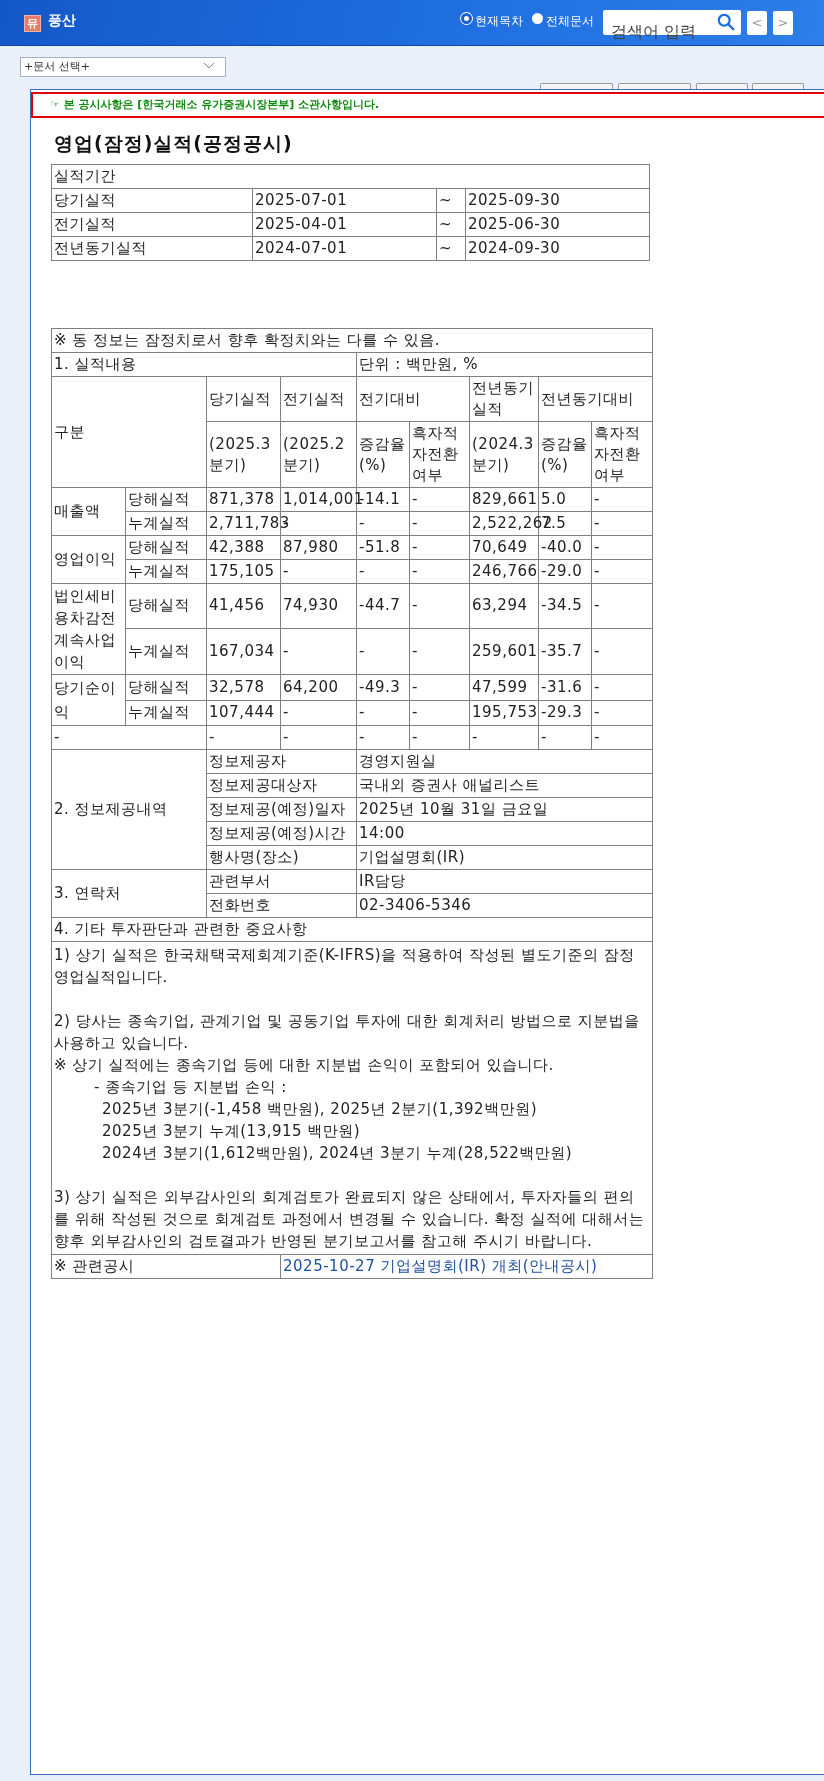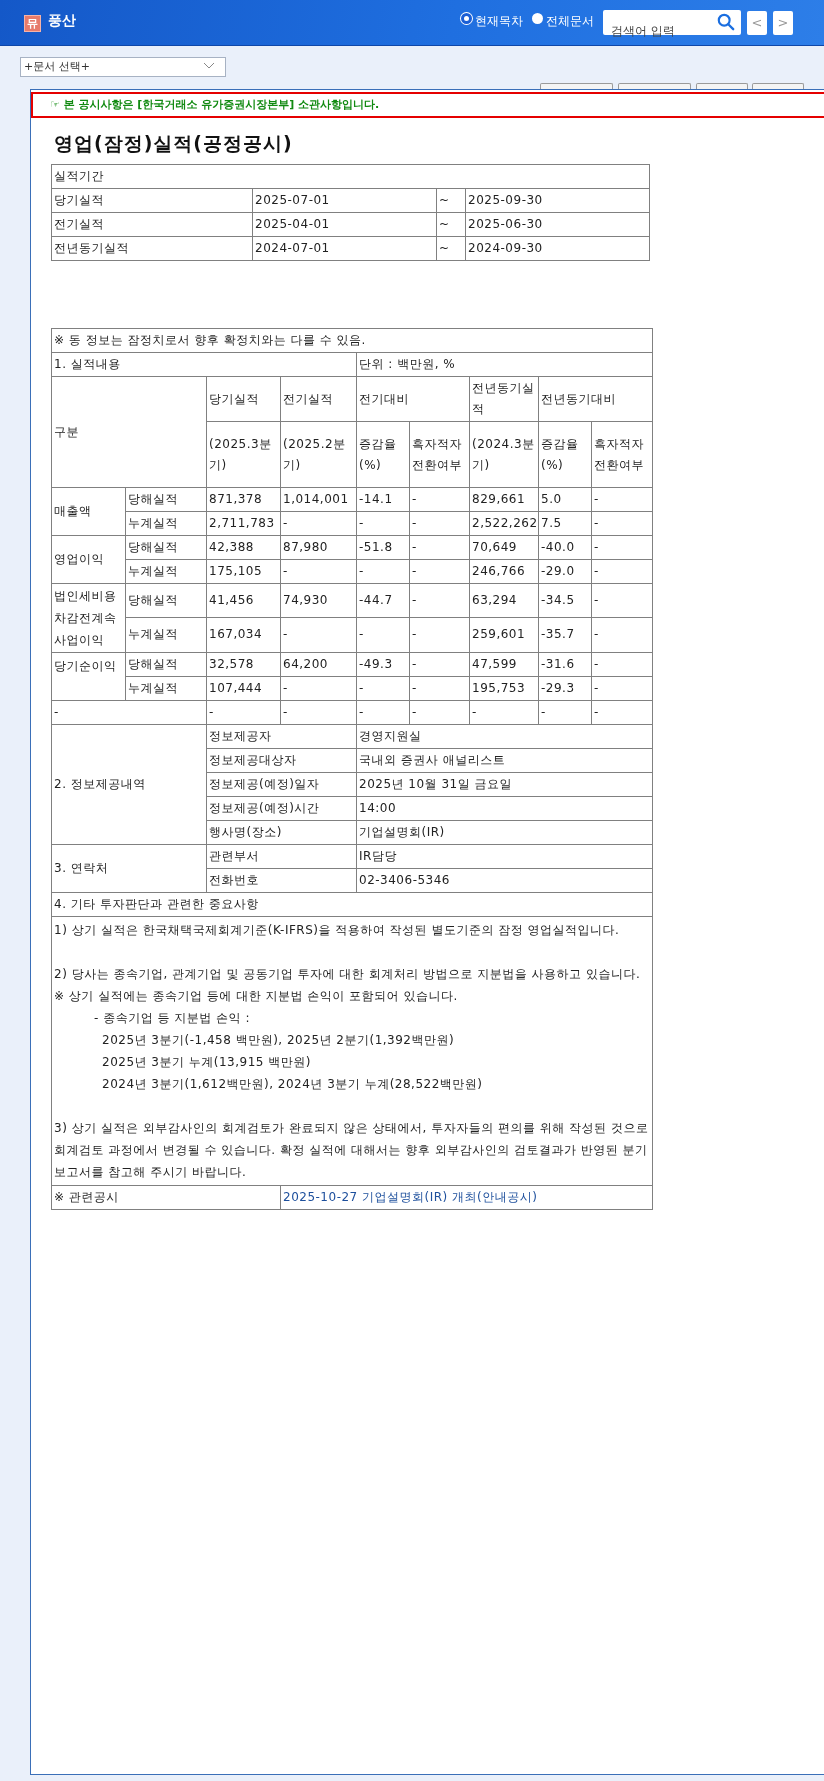--- a/index.html
+++ b/index.html
@@ -16,21 +16,21 @@
     font-size: 11px; line-height: 15px; text-align: center; font-weight: bold;
   }
   .company-name { position: absolute; left: 48px; top: 12px; color: #fff; font-size: 14px; font-weight: bold; }
   .radio-group { position: absolute; top: 13px; display: flex; align-items: flex-start; color: #fff; font-size: 12px; }
   .radio { width: 11px; height: 11px; border-radius: 50%; background: #fff; margin-right: 3px; display: inline-block; }
   .radio.checked { background: #fff; border: 3px solid #1a5fd6; box-shadow: 0 0 0 1px #fff; width: 11px; height: 11px; }
   .search-box {
     position: absolute; left: 603px; top: 10px; width: 138px; height: 25px; background: #fff;
     border-radius: 2px;
   }
-  .search-input { position: absolute; left: 8px; top: 0; width: 100px; height: 42px; border: none; outline: none; font-size: 12px; color: #333; background: transparent; font-family: "DejaVu Sans", sans-serif; }
+  .search-input { position: absolute; left: 8px; top: 0; width: 100px; height: 42px; border: none; outline: none; font-size: 16px; color: #333; background: transparent; font-family: "DejaVu Sans", sans-serif; }
   .search-input::placeholder { color: #444; }
   .search-icon { position: absolute; right: 6px; top: 3px; width: 18px; height: 18px; }
   .nav-btn {
     position: absolute; top: 11px; width: 20px; height: 24px; background: #fff; border-radius: 2px;
     color: #999; font-size: 13px; text-align: center; line-height: 23px;
   }
   .doc-select {
     position: absolute; left: 20px; top: 57px; width: 206px; height: 20px; background: #fff;
     border: 1px solid #a7b2c3; font-size: 11px; color: #333; padding-left: 3px; line-height: 18px;
   }
@@ -41,21 +41,21 @@
   .doc-frame {
     position: absolute; left: 30px; top: 89px; width: 800px; height: 1686px; background: #fff;
     border-left: 1px solid #3a6fb8; border-top: 1px solid #3a6fb8; border-bottom: 1px solid #3a6fb8;
   }
   .notice {
     position: absolute; left: 31px; top: 92px; width: 800px; height: 26px;
     border: 2px solid #e50000; border-right: none; background: #fff;
     color: #118a11; font-size: 11px; font-weight: bold; line-height: 22px; padding-left: 17px;
   }
   .doc-title { position: absolute; left: 54px; top: 131px; font-size: 19px; font-weight: bold; color: #111; letter-spacing: 1px; }
-  table { border-collapse: collapse; position: absolute; font-size: 12px; color: #222; table-layout: fixed; }
+  table { border-collapse: collapse; position: absolute; font-size: 15px; color: #222; table-layout: fixed; }
   td { border: 1px solid #808080; padding: 1px 2px; vertical-align: middle; letter-spacing: 0.5px; line-height: 21px; }
   .period-table { left: 51px; top: 164px; width: 598px; }
   .period-table td { height: 24px; }
   .main-table { left: 51px; top: 328px; width: 601px; }
   .main-table td { height: 24px; }
   .h2 { height: 44px !important; }
   .h3 { height: 66px !important; }
   .link { color: #1d4f9c; }
   .notes { line-height: 22px; padding: 2px 2px !important; vertical-align: top; margin-top: 8px; }
   .notes p { min-height: 22px; }

